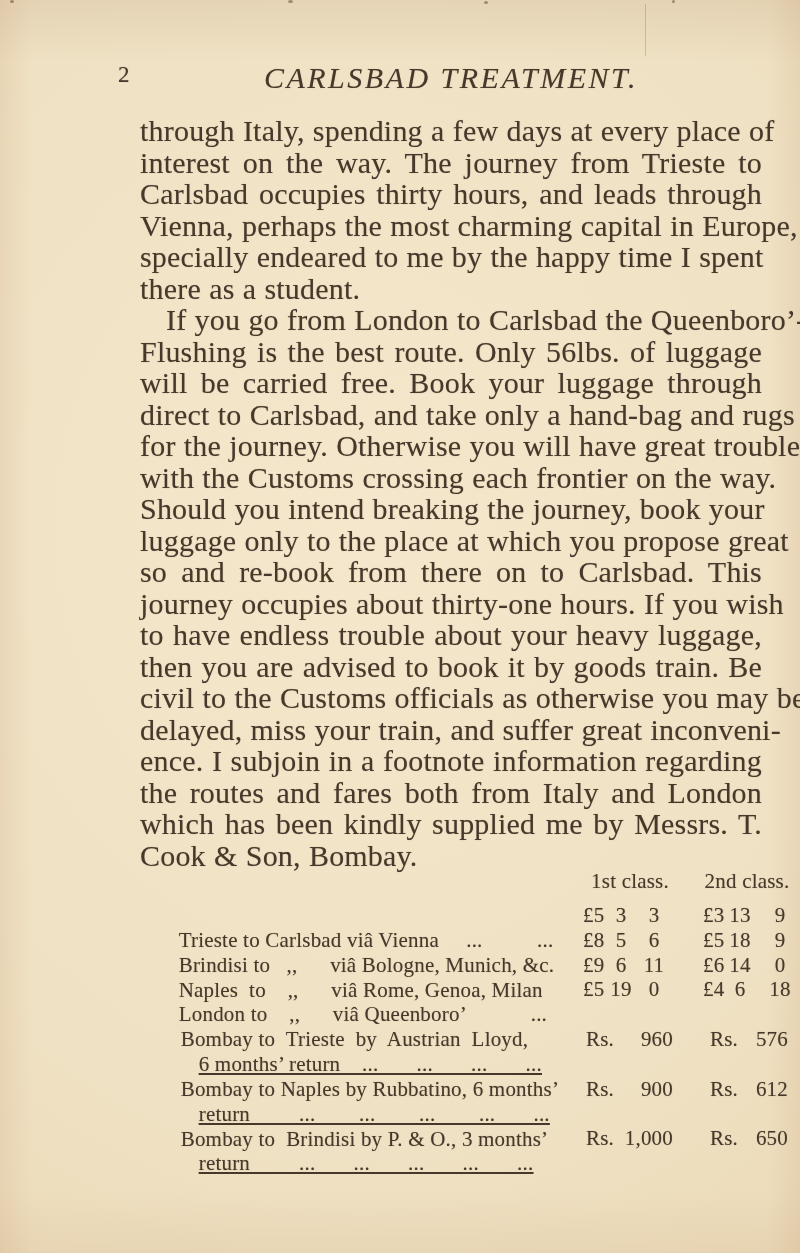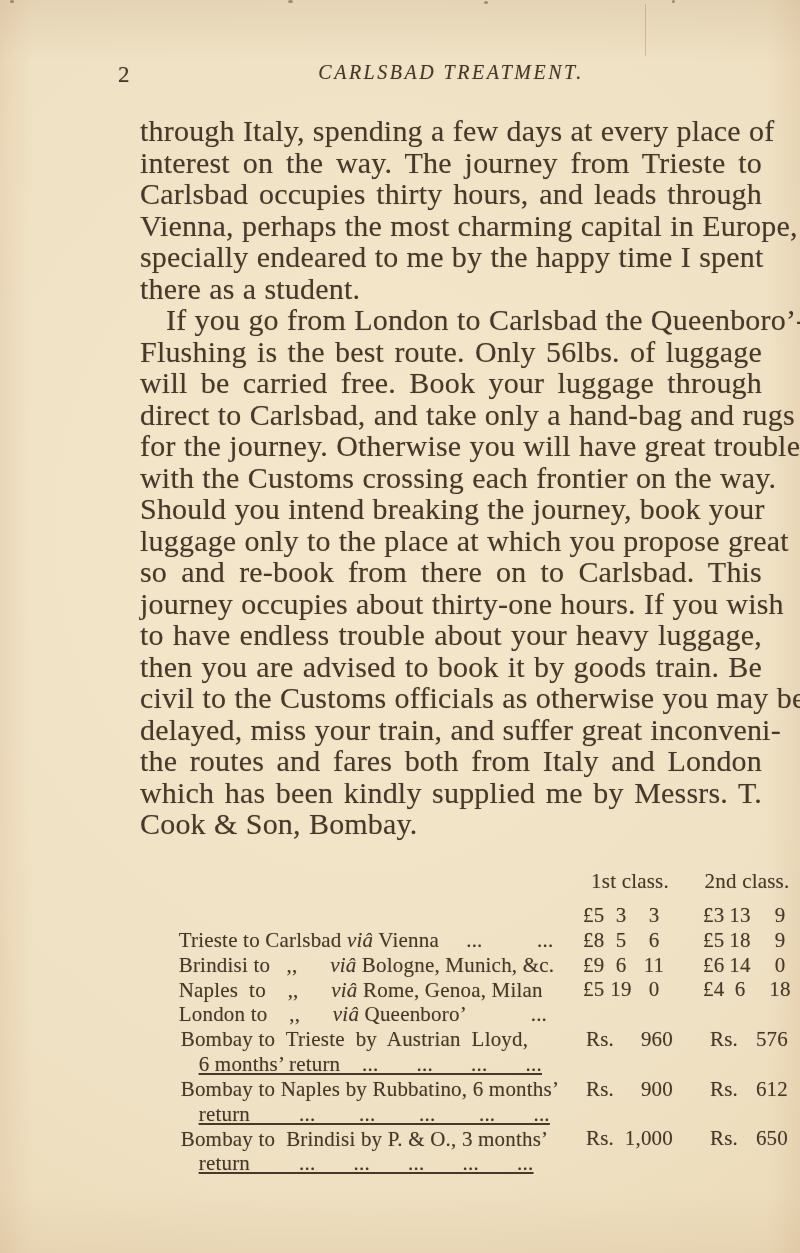--- a/index.html
+++ b/index.html
@@ -14,21 +14,21 @@
     content:"";position:absolute;inset:0;pointer-events:none;
     background:
       linear-gradient(90deg, rgba(197,148,112,.16) 0%, rgba(197,148,112,0) 4%, rgba(197,148,112,0) 96%, rgba(186,140,100,.14) 100%),
       linear-gradient(0deg, rgba(180,138,98,.10) 0%, rgba(180,138,98,0) 5%, rgba(160,120,84,0) 95%, rgba(150,112,78,.12) 100%);
   }
   .ink{text-shadow:0 0 1px rgba(70,55,40,.35);}
   
   .hdr-num{position:absolute;left:118px;top:62px;font-size:23px;}
   .hdr-title{
     position:absolute;left:140px;top:61px;width:622px;text-align:center;
-    font-style:italic;font-size:20px;letter-spacing:2.5px;
+    font-style:italic;font-size:30px;letter-spacing:2.5px;
   }
   
   .bodyblock{position:absolute;left:140px;top:115px;width:622px;font-size:30px;}
   .bl{
     height:31.5px;line-height:31.5px;white-space:nowrap;
     text-align:justify;text-align-last:justify;
     letter-spacing:.2px;word-spacing:.5px;
   }
   .bl.end{text-align-last:left;}
   .bl.indent{padding-left:26px;}
@@ -43,21 +43,21 @@
   .h1{left:405px;width:90px;} .h2{left:522px;width:90px;}
   .pA{left:403px;width:44px;} .pB{left:523px;width:44px;}
   .sA{left:427px;width:28px;text-align:center;}
   .dA{left:460px;width:28px;text-align:center;}
   .sB{left:546px;width:28px;text-align:center;}
   .dB{left:586px;width:28px;text-align:center;}
   .rsA{left:406px;width:40px;}
   .rvA{left:433px;width:60px;text-align:right;}
   .rsB{left:530px;width:40px;}
   .rvB{left:548px;width:60px;text-align:right;}
-  .via{font-style:italic;}
+  .via{}
   
   .sp{position:absolute;border-radius:50%;background:rgba(88,63,40,.5);}
   .scratch{position:absolute;width:1px;background:rgba(176,104,80,.35);}
 </style>
 </head>
 <body>
 
 <div class="page">
 
   <div class="hdr-num ink">2</div>
@@ -77,20 +77,21 @@
     <div class="bl">for the journey.  Otherwise you will have great trouble</div>
     <div class="bl">with the Customs crossing each frontier on the way.</div>
     <div class="bl">Should you intend breaking the journey, book your</div>
     <div class="bl">luggage only to the place at which you propose great</div>
     <div class="bl">so and re-book from there on to Carlsbad.  This</div>
     <div class="bl">journey occupies about thirty-one hours.  If you wish</div>
     <div class="bl">to have endless trouble about your heavy luggage,</div>
     <div class="bl">then you are advised to book it by goods train.  Be</div>
     <div class="bl">civil to the Customs officials as otherwise you may be</div>
     <div class="bl">delayed, miss your train, and suffer great inconveni-</div>
+    <div class="bl">ence.  I subjoin in a footnote information regarding</div>
     <div class="bl">the routes and fares both from Italy and London</div>
     <div class="bl">which has been kindly supplied me by Messrs. T.</div>
     <div class="bl end">Cook &amp; Son, Bombay.</div>
   </div>
 
   <div class="fnote ink">
 
     <div class="frow" style="top:869px">
       <span class="c hc h1">1st class.</span>
       <span class="c hc h2">2nd class.</span>

